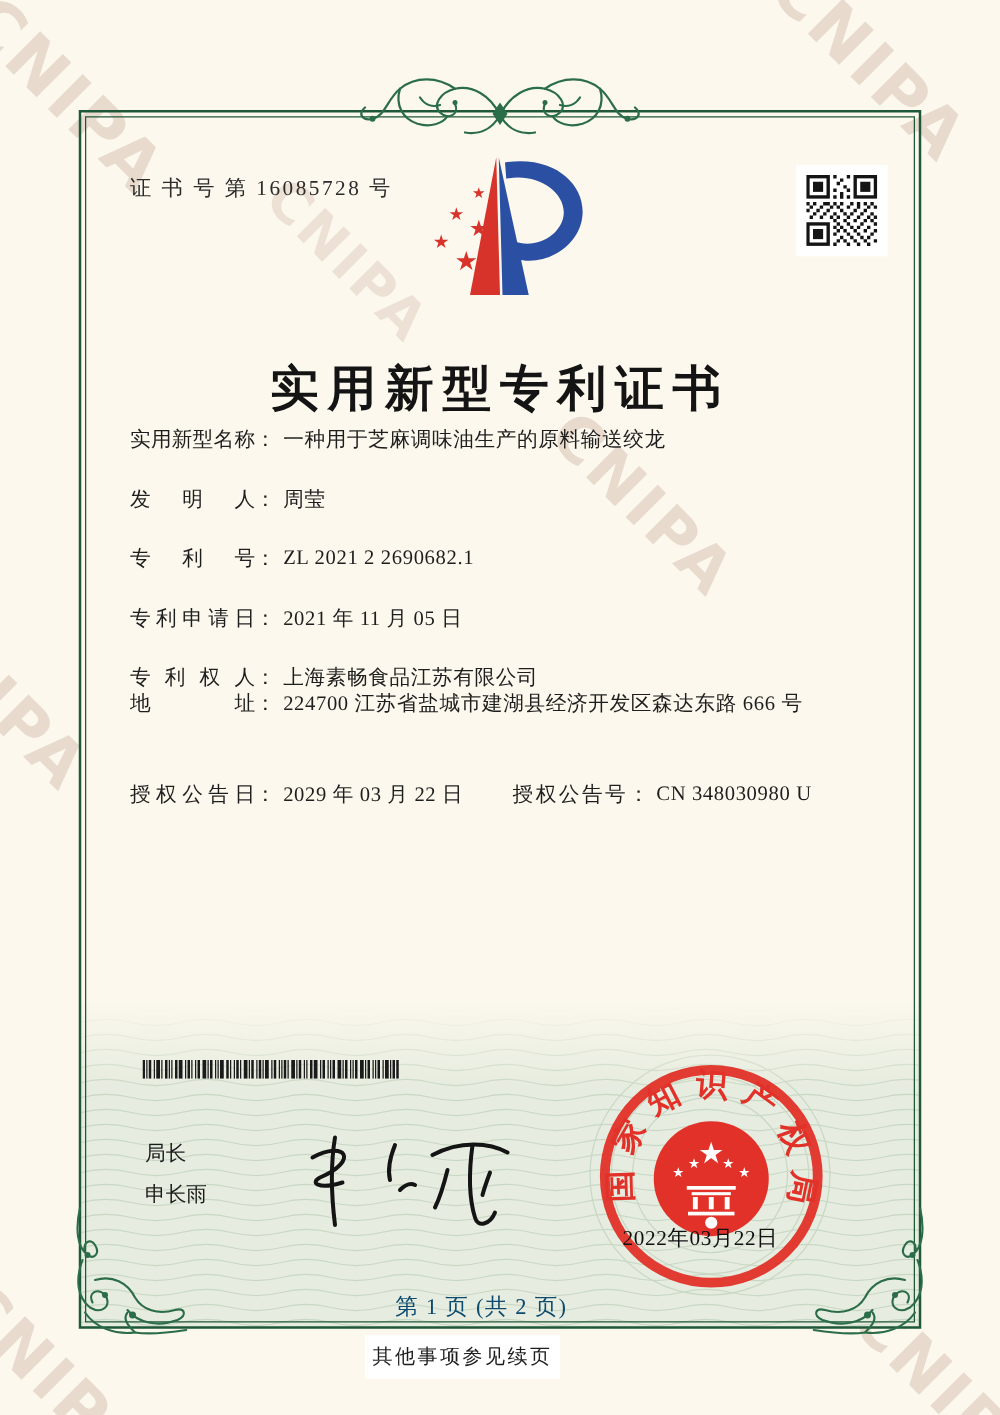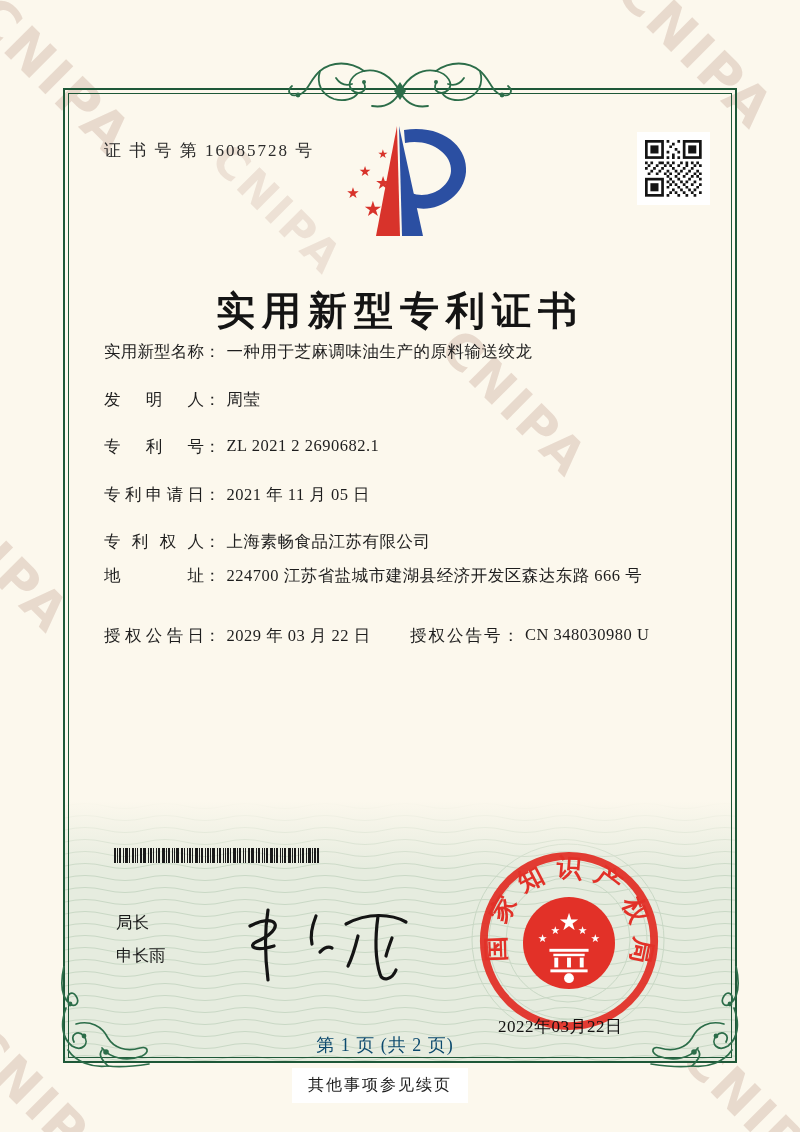--- a/index.html
+++ b/index.html
@@ -30,24 +30,24 @@
   .val{display:inline-block;margin-left:6px;letter-spacing:.5px;vertical-align:top;}
   .pair2{position:absolute;left:306px;top:0;white-space:nowrap;}
   .pair2 .lbl2{letter-spacing:2px;}
   
   .paras{left:100px;top:654px;width:601px;color:#1b1b1b;}
   .paras p{margin:0;font-size:15.8px;line-height:24.6px;text-indent:2em;text-align:justify;font-weight:500;}
   
   .signer1{left:116px;top:912px;font-size:16.5px;color:#1a1a1a;}
   .signer2{left:116px;top:945px;font-size:16.5px;color:#1a1a1a;}
   
-  .sealdate{left:498px;top:979px;font-size:17px;color:#101010;letter-spacing:.5px;white-space:nowrap;margin-top:36px;}
+  .sealdate{left:498px;top:979px;font-size:17px;color:#101010;letter-spacing:.5px;white-space:nowrap;}
   
   .pagenum{left:0;top:1033px;width:770px;text-align:center;font-size:18px;letter-spacing:1px;color:#0c4a6e;}
-  .contbox{left:292px;top:1068px;width:176px;height:35px;background:#ffffff;
+  .contbox{left:292px;top:1068px;width:156px;height:35px;background:#ffffff;
            display:flex;align-items:center;justify-content:center;font-size:16px;
            letter-spacing:2px;color:#1d1d1d;}
   svg{display:block;}
 </style>
 </head>
 <body>
 
 <div class="page">
 
   <div class="wm" style="left:6px;top:-16px;font-size:54px;">CNIPA</div>
@@ -196,21 +196,21 @@
   </div>
   <div class="abs row" style="top:436px;">
     <span class="lbl">专利号</span><span class="colon">：</span><span class="val">ZL 2021 2 2690682.1</span>
   </div>
   <div class="abs row" style="top:484px;">
     <span class="lbl">专利申请日</span><span class="colon">：</span><span class="val">2021 年 11 月 05 日</span>
   </div>
   <div class="abs row" style="top:531px;">
     <span class="lbl">专利权人</span><span class="colon">：</span><span class="val">上海素畅食品江苏有限公司</span>
   </div>
-  <div class="abs row" style="top:565px;">
+  <div class="abs row" style="top:552px;">
     <span class="lbl">地址</span><span class="colon">：</span><span class="val">224700 江苏省盐城市建湖县经济开发区森达东路 666 号</span>
   </div>
   <div class="abs row" style="top:625px;">
     <span class="lbl">授权公告日</span><span class="colon">：</span><span class="val">2029 年 03 月 22 日</span>
     <span class="pair2">
       <span class="lbl2">授权公告号</span><span>：</span><span class="val">CN 348030980 U</span>
     </span>
   </div>
 
 

